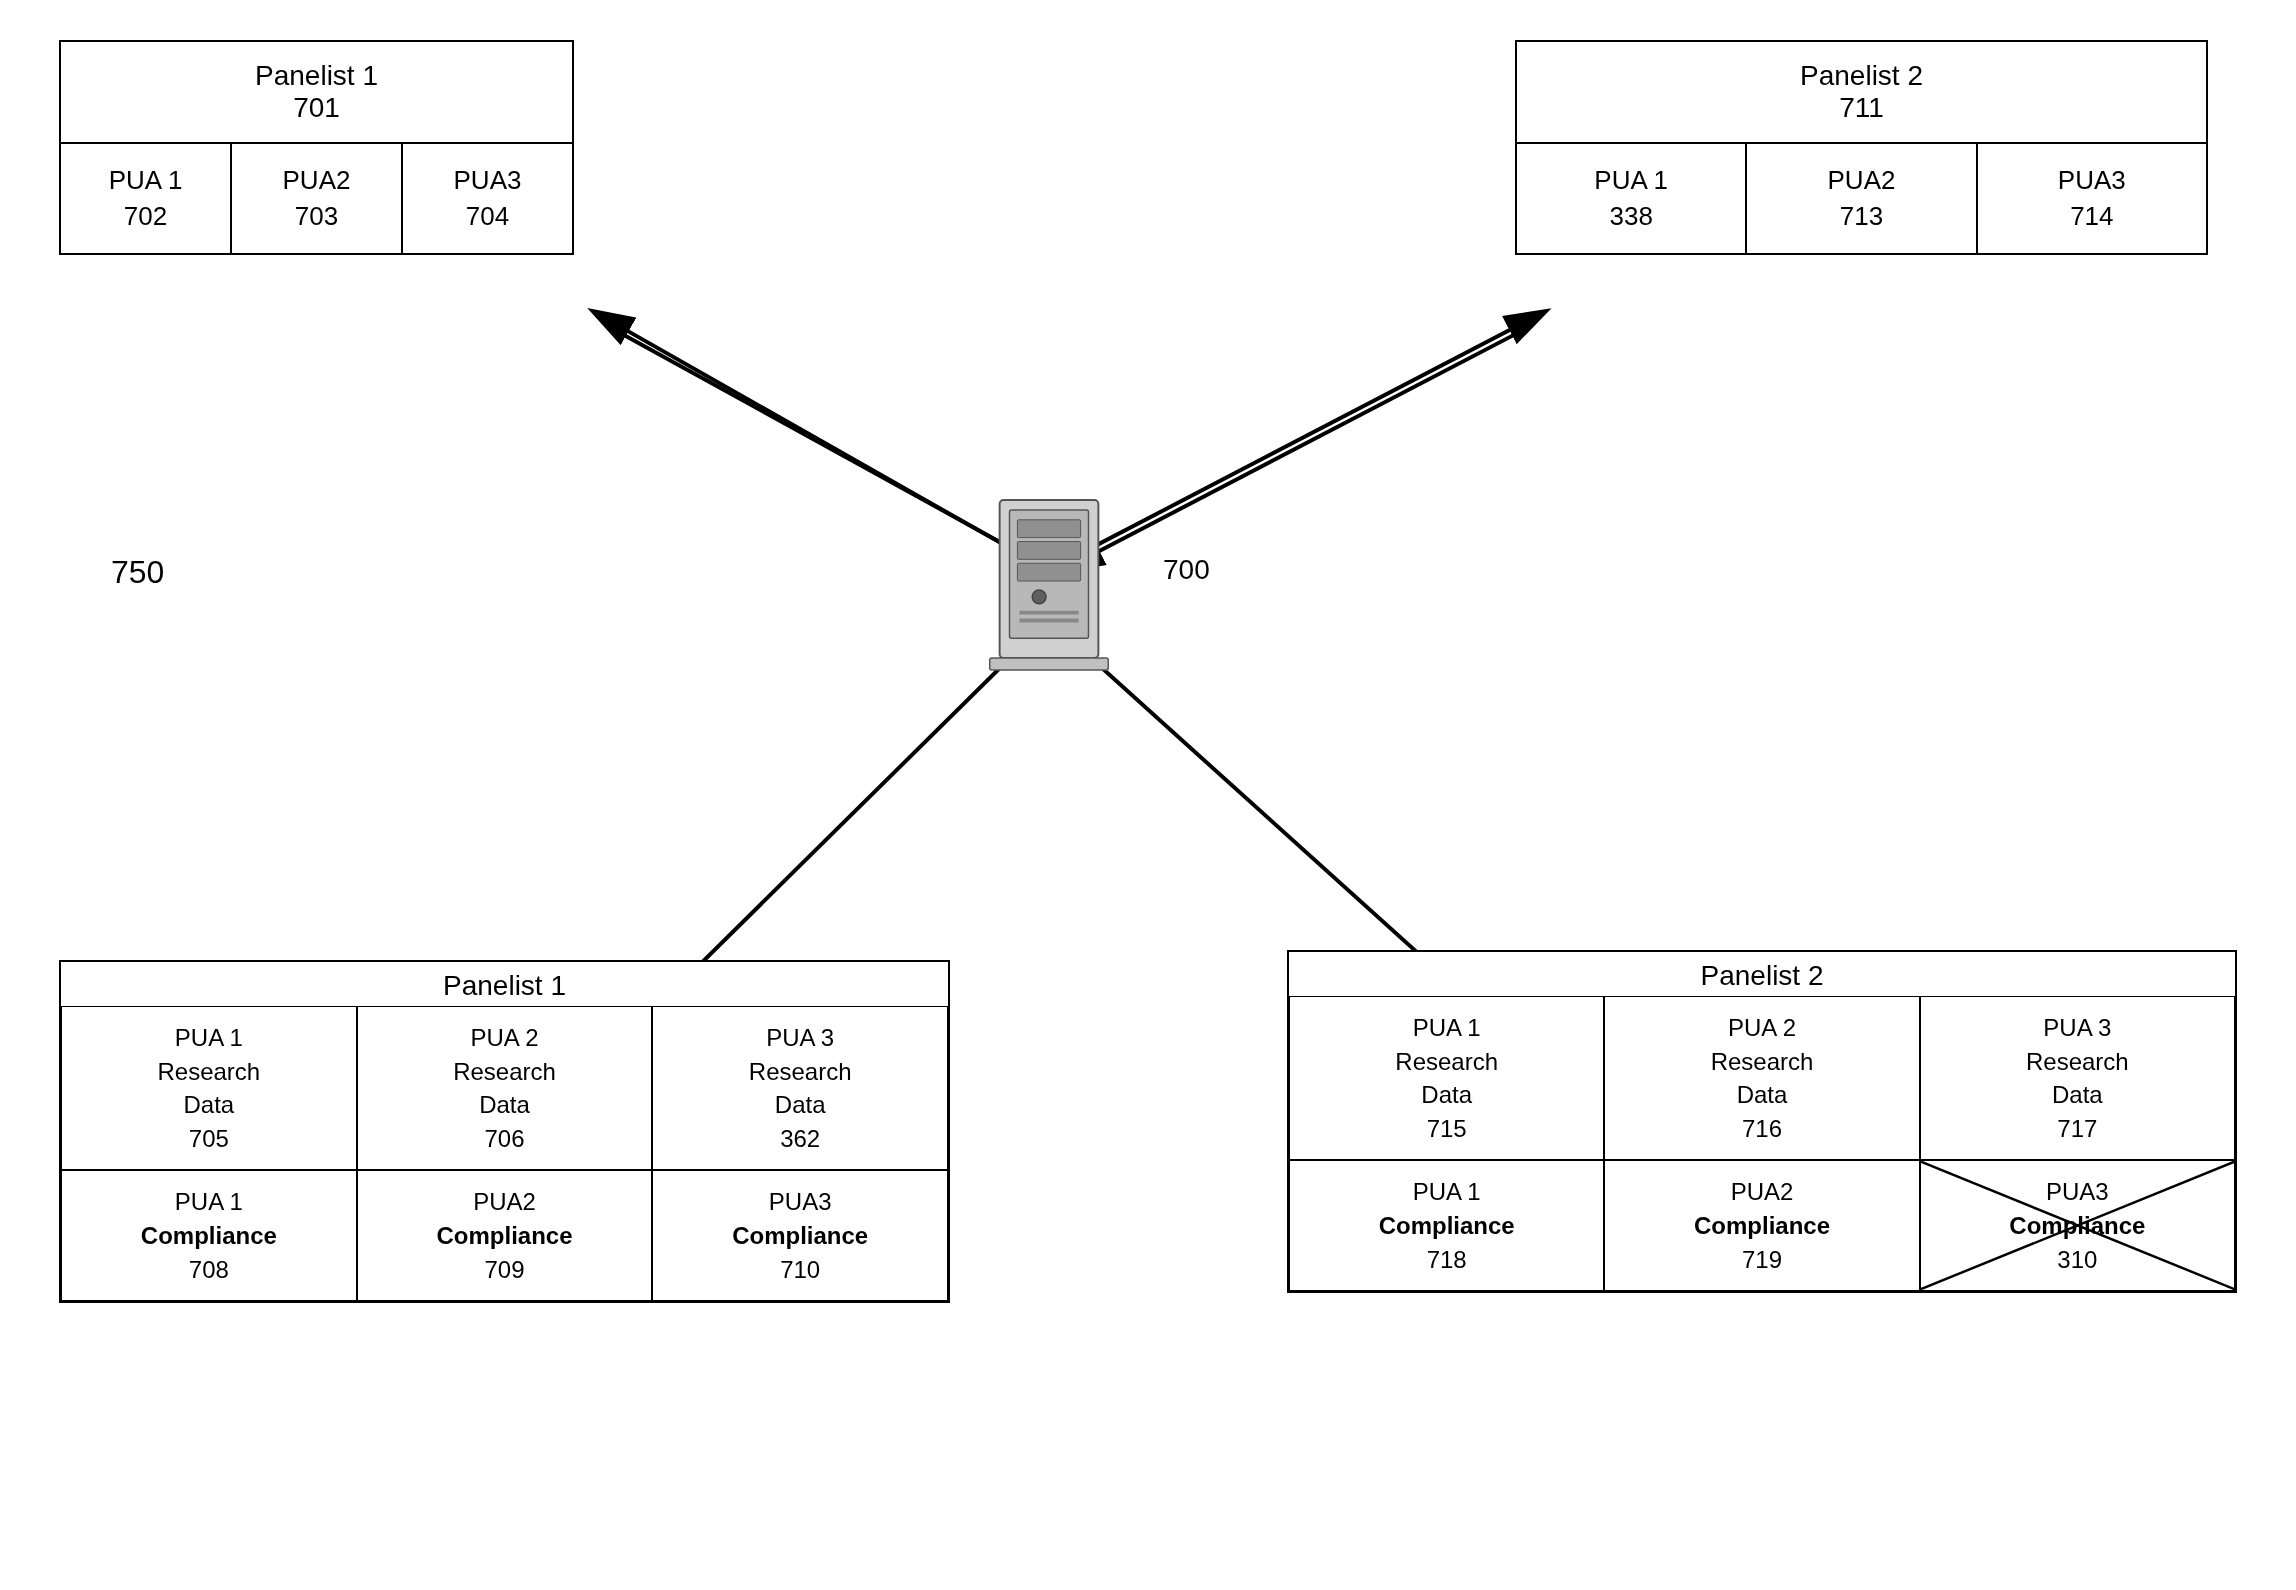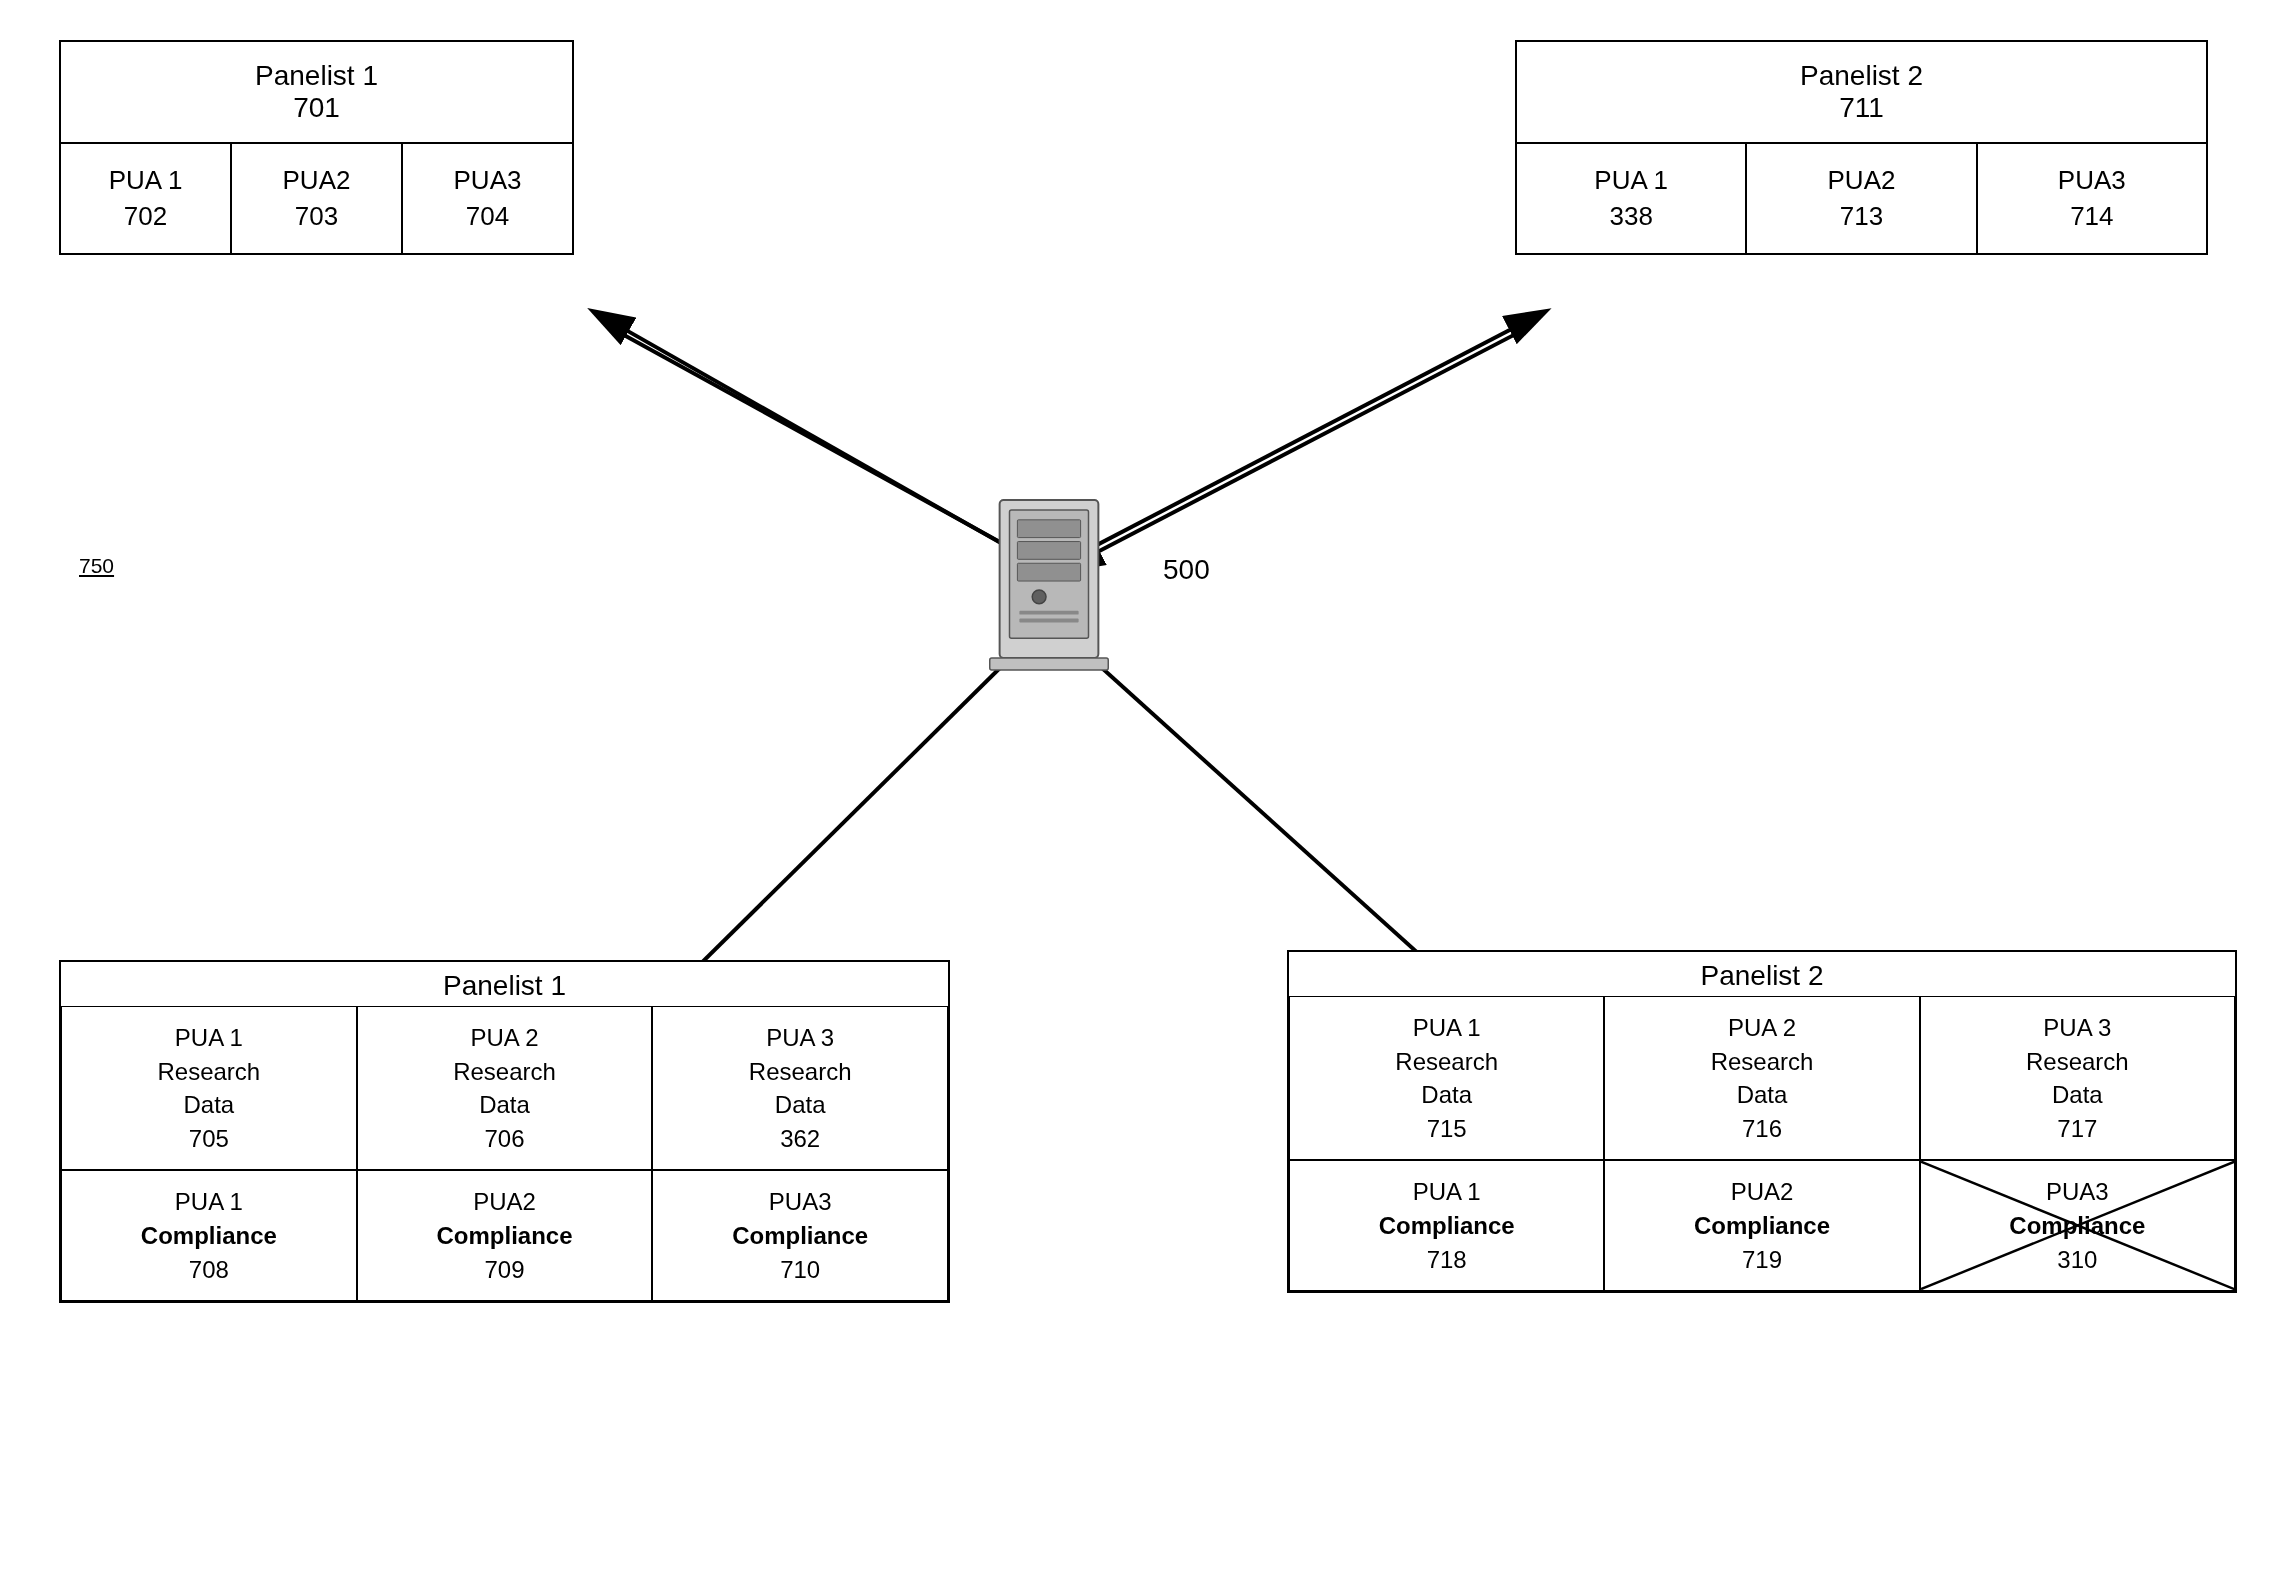--- a/index.html
+++ b/index.html
@@ -66,22 +66,22 @@
       top: 0;
       left: 0;
       width: 2297px;
       height: 1591px;
       pointer-events: none;
     }
 
     
     .label-750 {
       position: absolute;
-      font-size: 21px;
-      text-decoration: underline;
+      font-size: 32px;
+      margin-left: 32px;
     }
 
     
     .label-700 {
       position: absolute;
       font-size: 28px;
     }
 
     
     .research-box {
@@ -194,21 +194,21 @@
       <circle cx="70" cy="108" r="7" fill="#606060" stroke="#444" stroke-width="1.5"></circle>
 
       <rect x="50" y="122" width="60" height="4" rx="1" fill="#888"></rect>
       <rect x="50" y="130" width="60" height="4" rx="1" fill="#888"></rect>
 
       <rect x="20" y="170" width="120" height="12" rx="2" fill="#c0c0c0" stroke="#555" stroke-width="1.5"></rect>
     </svg>
   </div>
 
   <div class="label-700" style="left: 1163px; top: 554px;">
-    <span>500</span>
+    <span>700</span>
   </div>
 
   <div class="label-750" style="left: 79px; top: 554px;">
     <span>750</span>
   </div>
 
   <div class="research-box" style="left: 59px; top: 960px; width: 891px;">
 
     <div style="text-align:center; font-size:28px; padding: 8px 0 4px 0; border-bottom: 0px solid #000;">
       <span>Panelist 1</span>

